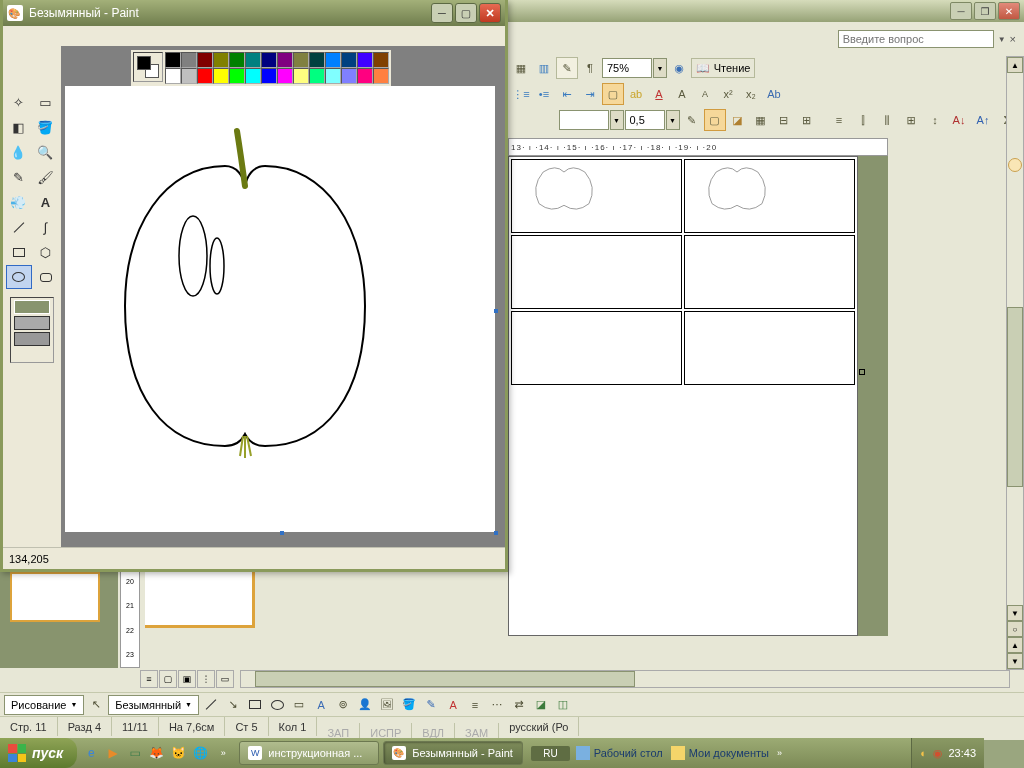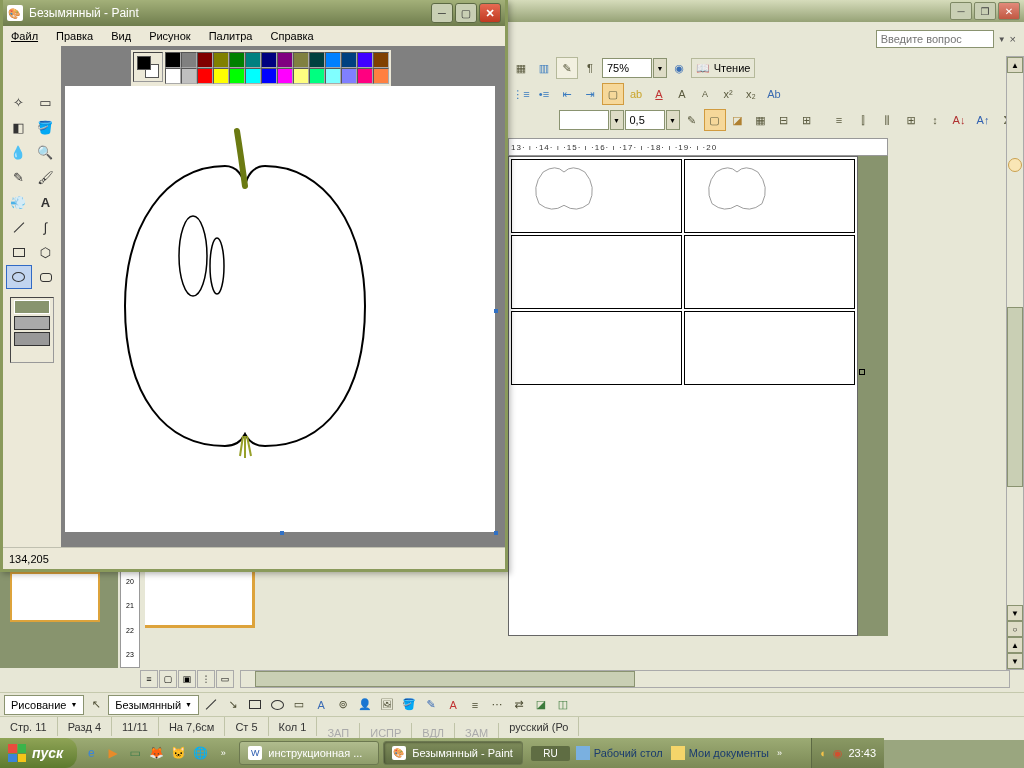--- a/index.html
+++ b/index.html
@@ -4,21 +4,21 @@
 <style>
 * { box-sizing: border-box; margin: 0; padding: 0; }
 body { width: 1024px; height: 768px; overflow: hidden; font-family: Tahoma, sans-serif; font-size: 11px; background: #9aa67f; position: relative; }
 
 
 .word-bg { position: absolute; top: 0; left: 0; width: 1024px; height: 740px; background: #e7e7d6; }
 .word-titlebar { position: absolute; top: 0; left: 0; width: 1024px; height: 22px; background: linear-gradient(#d6dcbb, #96a276); display: flex; justify-content: flex-end; align-items: center; padding-right: 4px; gap: 2px; }
 .tb-btn { width: 22px; height: 18px; background: #c9cfb4; border: 1px solid #7e8864; border-radius: 2px; display: flex; align-items: center; justify-content: center; font-size: 10px; color: #444; }
 .tb-btn.close { background: linear-gradient(#e28a7a,#c15843); color: #fff; }
 .word-help { position: absolute; top: 30px; right: 8px; display: flex; align-items: center; gap: 4px; }
-.word-help input { width: 118px; height: 18px; border: 1px solid #8a9370; padding: 0 4px; font-size: 11px; }
+.word-help input { width: 156px; height: 18px; border: 1px solid #8a9370; padding: 0 4px; font-size: 11px; }
 .word-help .tri { font-size: 8px; color: #555; }
 .word-help .x { font-size: 11px; color: #555; }
 
 
 .w-toolbar { position: absolute; left: 508px; height: 24px; background: #e7e7d6; display: flex; align-items: center; gap: 1px; padding: 0 2px; }
 .w-toolbar.row1 { top: 56px; width: 280px; }
 .w-toolbar.row2 { top: 82px; width: 330px; }
 .w-toolbar.row3 { top: 108px; width: 360px; justify-content: center; }
 .w-toolbar2 { position: absolute; left: 828px; top: 108px; height: 24px; display: flex; align-items: center; gap: 2px; }
 .wbtn { width: 22px; height: 22px; background: #e7e7d6; display: flex; align-items: center; justify-content: center; font-size: 11px; color: #5a5a3e; border: 1px solid transparent; }
@@ -96,21 +96,21 @@
 .swatch { width: 16px; height: 16px; border: 1px inset #aaa; }
 
 .canvas { position: absolute; top: 40px; left: 4px; width: 430px; height: 446px; background: #fff; }
 .canvas .handle { position: absolute; width: 4px; height: 4px; background: #3171c5; }
 
 .paint-status { position: absolute; bottom: 0; left: 0; right: 0; height: 22px; background: #ece9d8; border-top: 1px solid #c0c0b0; display: flex; align-items: center; font-size: 11px; }
 .paint-status .s1 { flex: 1; padding: 0 6px; border-right: 1px solid #c0c0b0; }
 .paint-status .s2 { width: 70px; padding: 0 6px; }
 
 
-.taskbar { position: absolute; bottom: 0; left: 0; width: 884px; height: 30px; background: linear-gradient(#9cab74, #7c8a56); display: flex; align-items: center; }
+.taskbar { position: absolute; bottom: 0; left: 0; width: 984px; height: 30px; background: linear-gradient(#9cab74, #7c8a56); display: flex; align-items: center; }
 .start-btn { height: 30px; background: linear-gradient(#8fa456, #5d7a2e); color: #fff; font-weight: bold; font-style: italic; font-size: 14px; padding: 0 14px 0 8px; display: flex; align-items: center; gap: 6px; border-radius: 0 12px 12px 0; }
 .start-btn .logo { width: 18px; height: 18px; display: grid; grid-template-columns: 1fr 1fr; grid-template-rows: 1fr 1fr; gap: 1px; }
 .start-btn .logo span:nth-child(1){background:#e84c3d;} .start-btn .logo span:nth-child(2){background:#3bb44a;}
 .start-btn .logo span:nth-child(3){background:#3b84d8;} .start-btn .logo span:nth-child(4){background:#f5c518;}
 .ql { display: flex; gap: 2px; padding: 0 4px; align-items: center; }
 .ql .qi { width: 20px; height: 20px; border-radius: 3px; display: flex; align-items: center; justify-content: center; font-size: 12px; }
 .task-item { height: 24px; background: linear-gradient(#b0bc8e,#8f9d6b); border: 1px solid #6c7850; border-radius: 3px; margin: 0 2px; padding: 0 8px; display: flex; align-items: center; gap: 6px; font-size: 11px; color: #fff; min-width: 140px; }
 .task-item.active { background: linear-gradient(#7e8c5a,#5f6d43); box-shadow: inset 1px 1px 2px rgba(0,0,0,0.3); }
 .task-item .ti-icon { width: 14px; height: 14px; background: #fff; border-radius: 2px; font-size: 9px; display: flex; align-items: center; justify-content: center; color: #4a6; }
 .tray { margin-left: auto; height: 30px; background: linear-gradient(#8a9964,#6f7d4d); display: flex; align-items: center; padding: 0 8px; gap: 6px; color: #fff; font-size: 11px; border-left: 1px solid #5c6943; }
@@ -308,28 +308,20 @@
 
 <div class="paint-window">
   <div class="paint-titlebar">
     <div class="ttl">
       <div class="icon">🎨</div>
       <span>Безымянный - Paint</span>
     </div>
     <div class="wbtn2">─</div>
     <div class="wbtn2">▢</div>
     <div class="wbtn2 close">✕</div>
-  </div>
-  <div class="paint-menu">
-    <span><u>Файл</u></span>
-    <span>Правка</span>
-    <span>Вид</span>
-    <span>Рисунок</span>
-    <span>Палитра</span>
-    <span>Справка</span>
   </div>
 
   <div class="paint-body">
     <div class="toolbox">
       <div class="tool-grid">
         <div class="tool">✧</div>
         <div class="tool">▭</div>
         <div class="tool">◧</div>
         <div class="tool">🪣</div>
         <div class="tool">💧</div>

